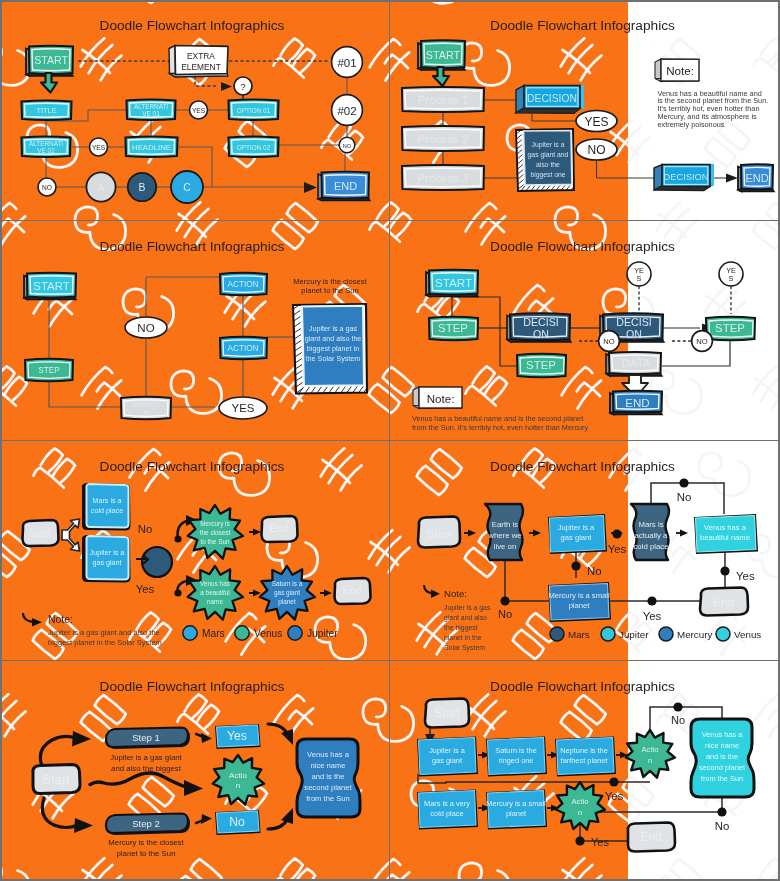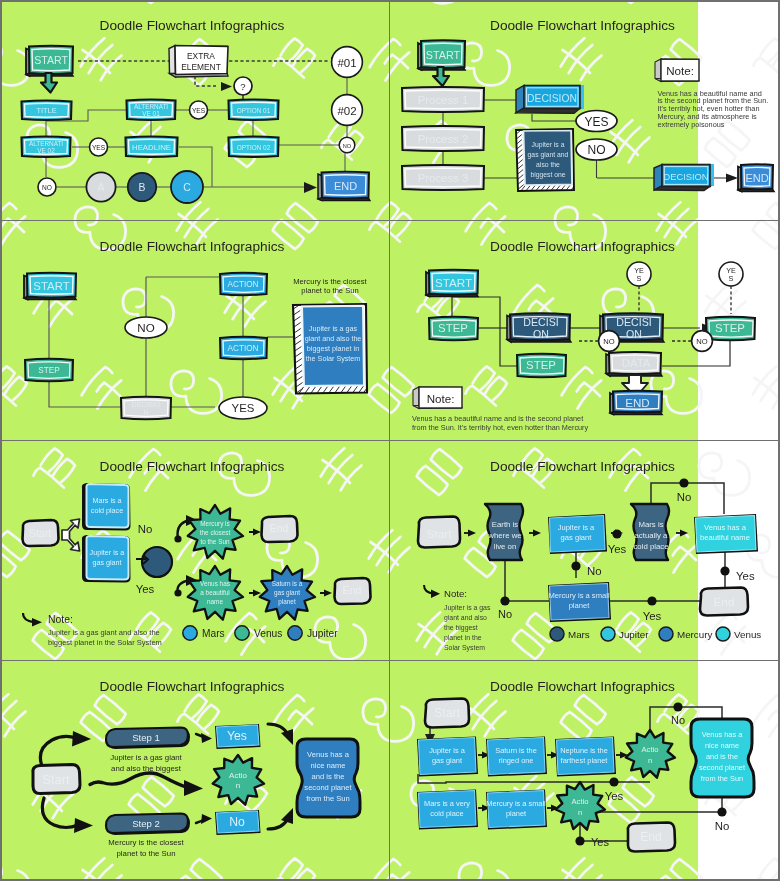--- a/index.html
+++ b/index.html
@@ -1,17 +1,17 @@
 <!DOCTYPE html>
 <html><head>
 <meta charset="utf-8">
 <style>
   html,body{margin:0;padding:0;}
   body{width:780px;height:881px;background:#ffffff;font-family:"Liberation Sans",sans-serif;overflow:hidden;}
-  .grid{position:relative;width:698px;height:881px;background:#bef264;text-align:center;}
+  .grid{position:relative;width:628px;height:881px;background:#f97316;text-align:center;}
   .cell{position:absolute;overflow:hidden;}
   .divider{position:absolute;background:#707070;}
   .wm{position:absolute;left:0;top:0;width:780px;height:881px;pointer-events:none;z-index:0;overflow:hidden;}
   .cell{z-index:2;}
   .divider{z-index:3;}
   svg{display:block;overflow:visible;}
   .sv{position:absolute;left:0;top:0;}
   text{font-family:"Liberation Sans",sans-serif;}
 </style>
 </head>

